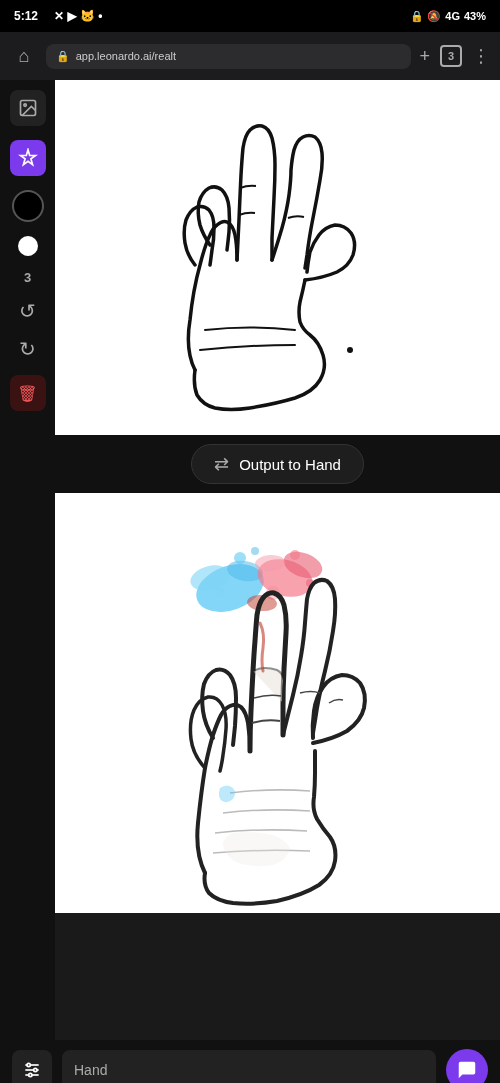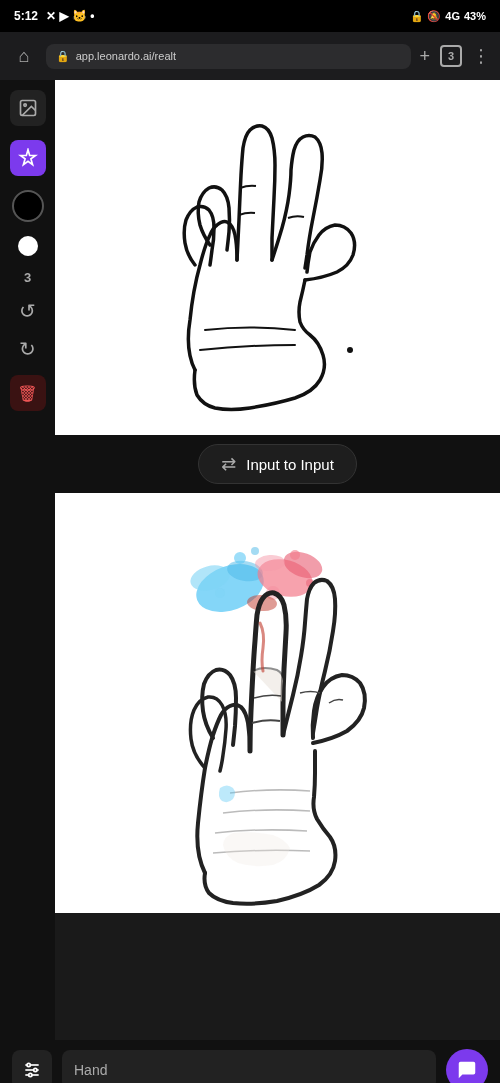--- a/index.html
+++ b/index.html
@@ -17,21 +17,21 @@
       background: #000;
       color: #fff;
       display: flex;
       justify-content: space-between;
       align-items: center;
       padding: 6px 14px;
       height: 32px;
       font-size: 12px;
       font-weight: bold;
     }
-    .status-left { display: flex; align-items: center; gap: 8px; }
+    .status-left { display: flex; align-items: center; gap: 16px; }
     .status-right { display: flex; align-items: center; gap: 4px; font-size: 11px; }
 
     
     .browser-bar {
       background: #1c1c1e;
       display: flex;
       align-items: center;
       padding: 6px 10px;
       gap: 8px;
       height: 48px;
@@ -304,21 +304,21 @@
         <path d="M150 250 Q195 245 240 250" fill="none" stroke="#111" stroke-width="2" stroke-linecap="round"></path>
         <path d="M145 270 Q190 265 240 265" fill="none" stroke="#111" stroke-width="2" stroke-linecap="round"></path>
 
         <circle cx="295" cy="270" r="3" fill="#111"></circle>
       </svg>
     </div>
 
     <div class="output-to-input-row">
       <button class="output-to-input-btn">
         <span class="swap-icon">⇄</span>
-        <span>Input to Input</span>
+        <span>Output to Hand</span>
       </button>
     </div>
 
     <div class="canvas-bottom">
       <svg viewBox="0 0 445 420" xmlns="http://www.w3.org/2000/svg">
         <rect width="445" height="420" fill="white"></rect>
 
         <ellipse cx="175" cy="95" rx="35" ry="22" fill="#5bc8f5" opacity="0.75" transform="rotate(-20, 175, 95)"></ellipse>
         <ellipse cx="155" cy="85" rx="20" ry="12" fill="#7dd4f5" opacity="0.6" transform="rotate(-15, 155, 85)"></ellipse>
         <ellipse cx="190" cy="78" rx="18" ry="10" fill="#4ab8e8" opacity="0.5" transform="rotate(10, 190, 78)"></ellipse>

